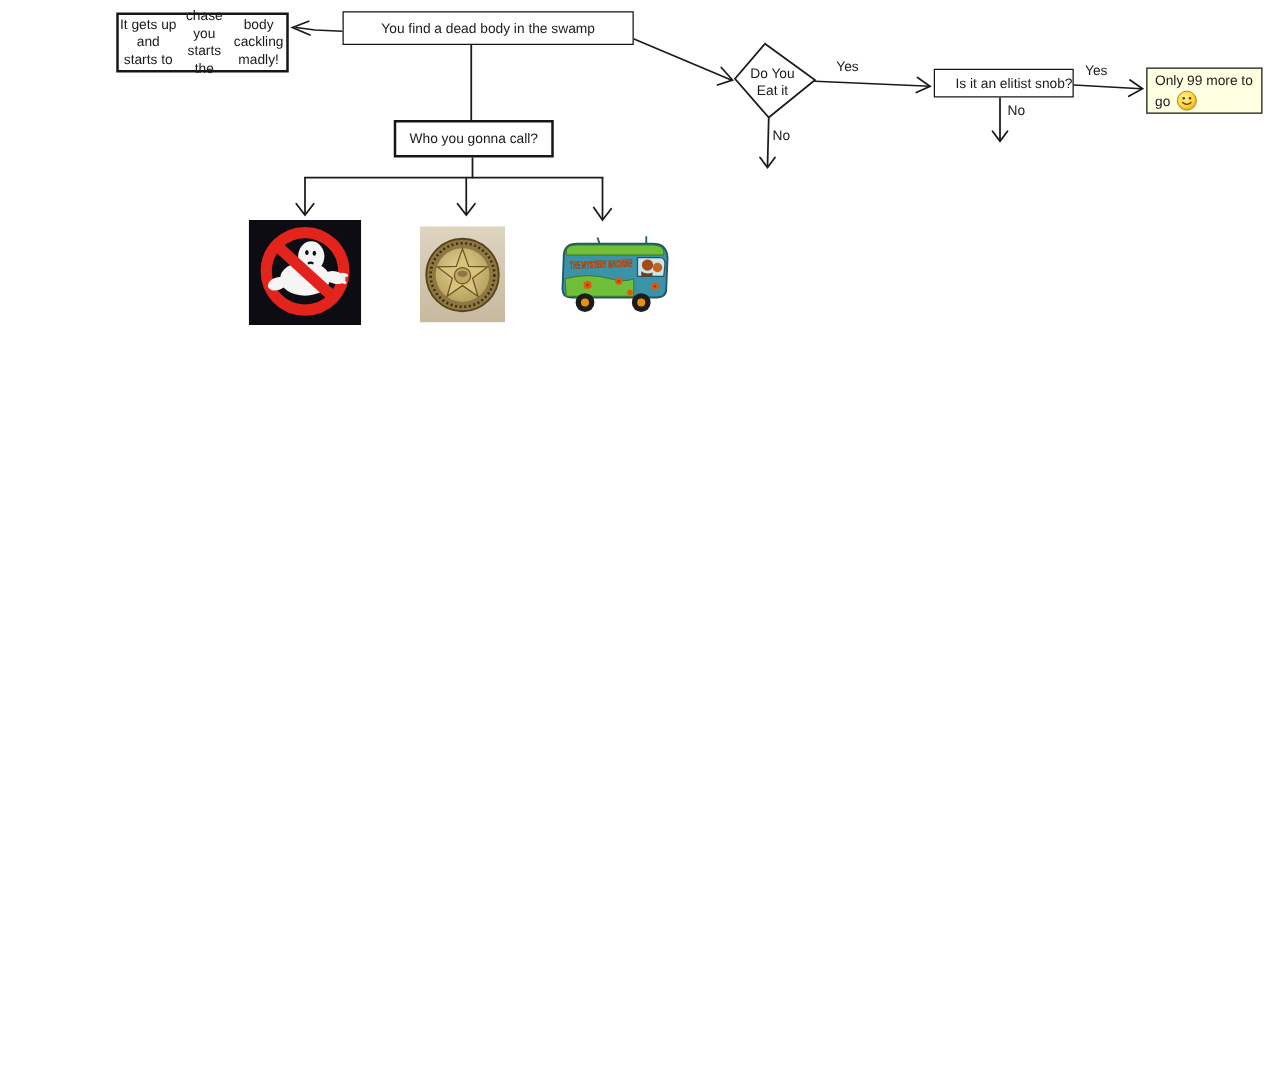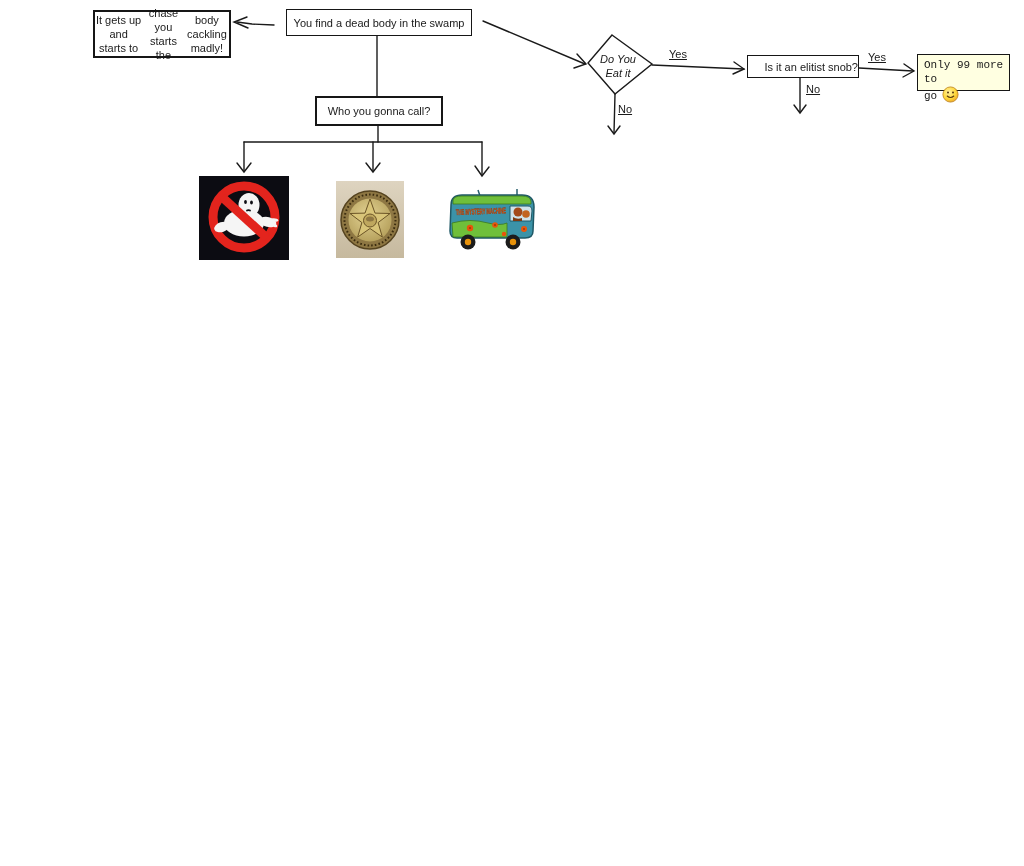--- a/index.html
+++ b/index.html
@@ -11,35 +11,34 @@
   .canvas{position:absolute;left:0;top:0;width:1024px;height:866px;background:#ffffff;}
   svg.wires{position:absolute;left:0;top:0;pointer-events:none;}
   .box{
     position:absolute;background:#ffffff;border:1px solid #161616;
     font-size:11px;line-height:14px;display:flex;align-items:center;justify-content:center;
     text-align:center;box-sizing:border-box;white-space:nowrap;
   }
   .box.thick{border-width:2px;}
   .multiline{flex-direction:row;white-space:normal;}
   .b-chase{left:93px;top:10px;width:138px;height:48px;}
-  .b-find{left:274px;top:9px;width:186px;height:27px;margin-left:12px;}
+  .b-find{left:274px;top:9px;width:233px;height:27px;}
   .b-call{left:315px;top:96px;width:128px;height:30px;}
   .b-snob{left:747px;top:55px;width:112px;height:23px;justify-content:flex-end;}
   .b-win{
     left:917px;top:54px;width:93px;height:37px;background:#ffffe1;
     justify-content:flex-start;align-items:flex-start;text-align:left;
-    padding:3px 4px 0 6px;display:block;white-space:normal;font-family:Liberation Mono, monospace;
+    padding:3px 4px 0 6px;display:block;white-space:normal;
   }
   .b-win .smiley{vertical-align:-4px;margin-left:5px;}
   .diamond-label{
     position:absolute;left:591px;top:52px;width:54px;font-size:11px;line-height:14px;
     text-align:center;
-    font-style:italic;
-  }
-  .edge-label{position:absolute;font-size:11px;line-height:12px;text-decoration:underline;}
+  }
+  .edge-label{position:absolute;font-size:11px;line-height:12px;}
   .l-eat-yes{left:669px;top:48px;}
   .l-eat-no{left:618px;top:103px;}
   .l-snob-yes{left:868px;top:51px;}
   .l-snob-no{left:806px;top:83px;}
   .img{position:absolute;}
   .img svg{display:block;}
   .i-ghost{left:199px;top:176px;}
   .i-badge{left:336px;top:181px;}
   .i-van{left:440px;top:185px;}
 </style>

